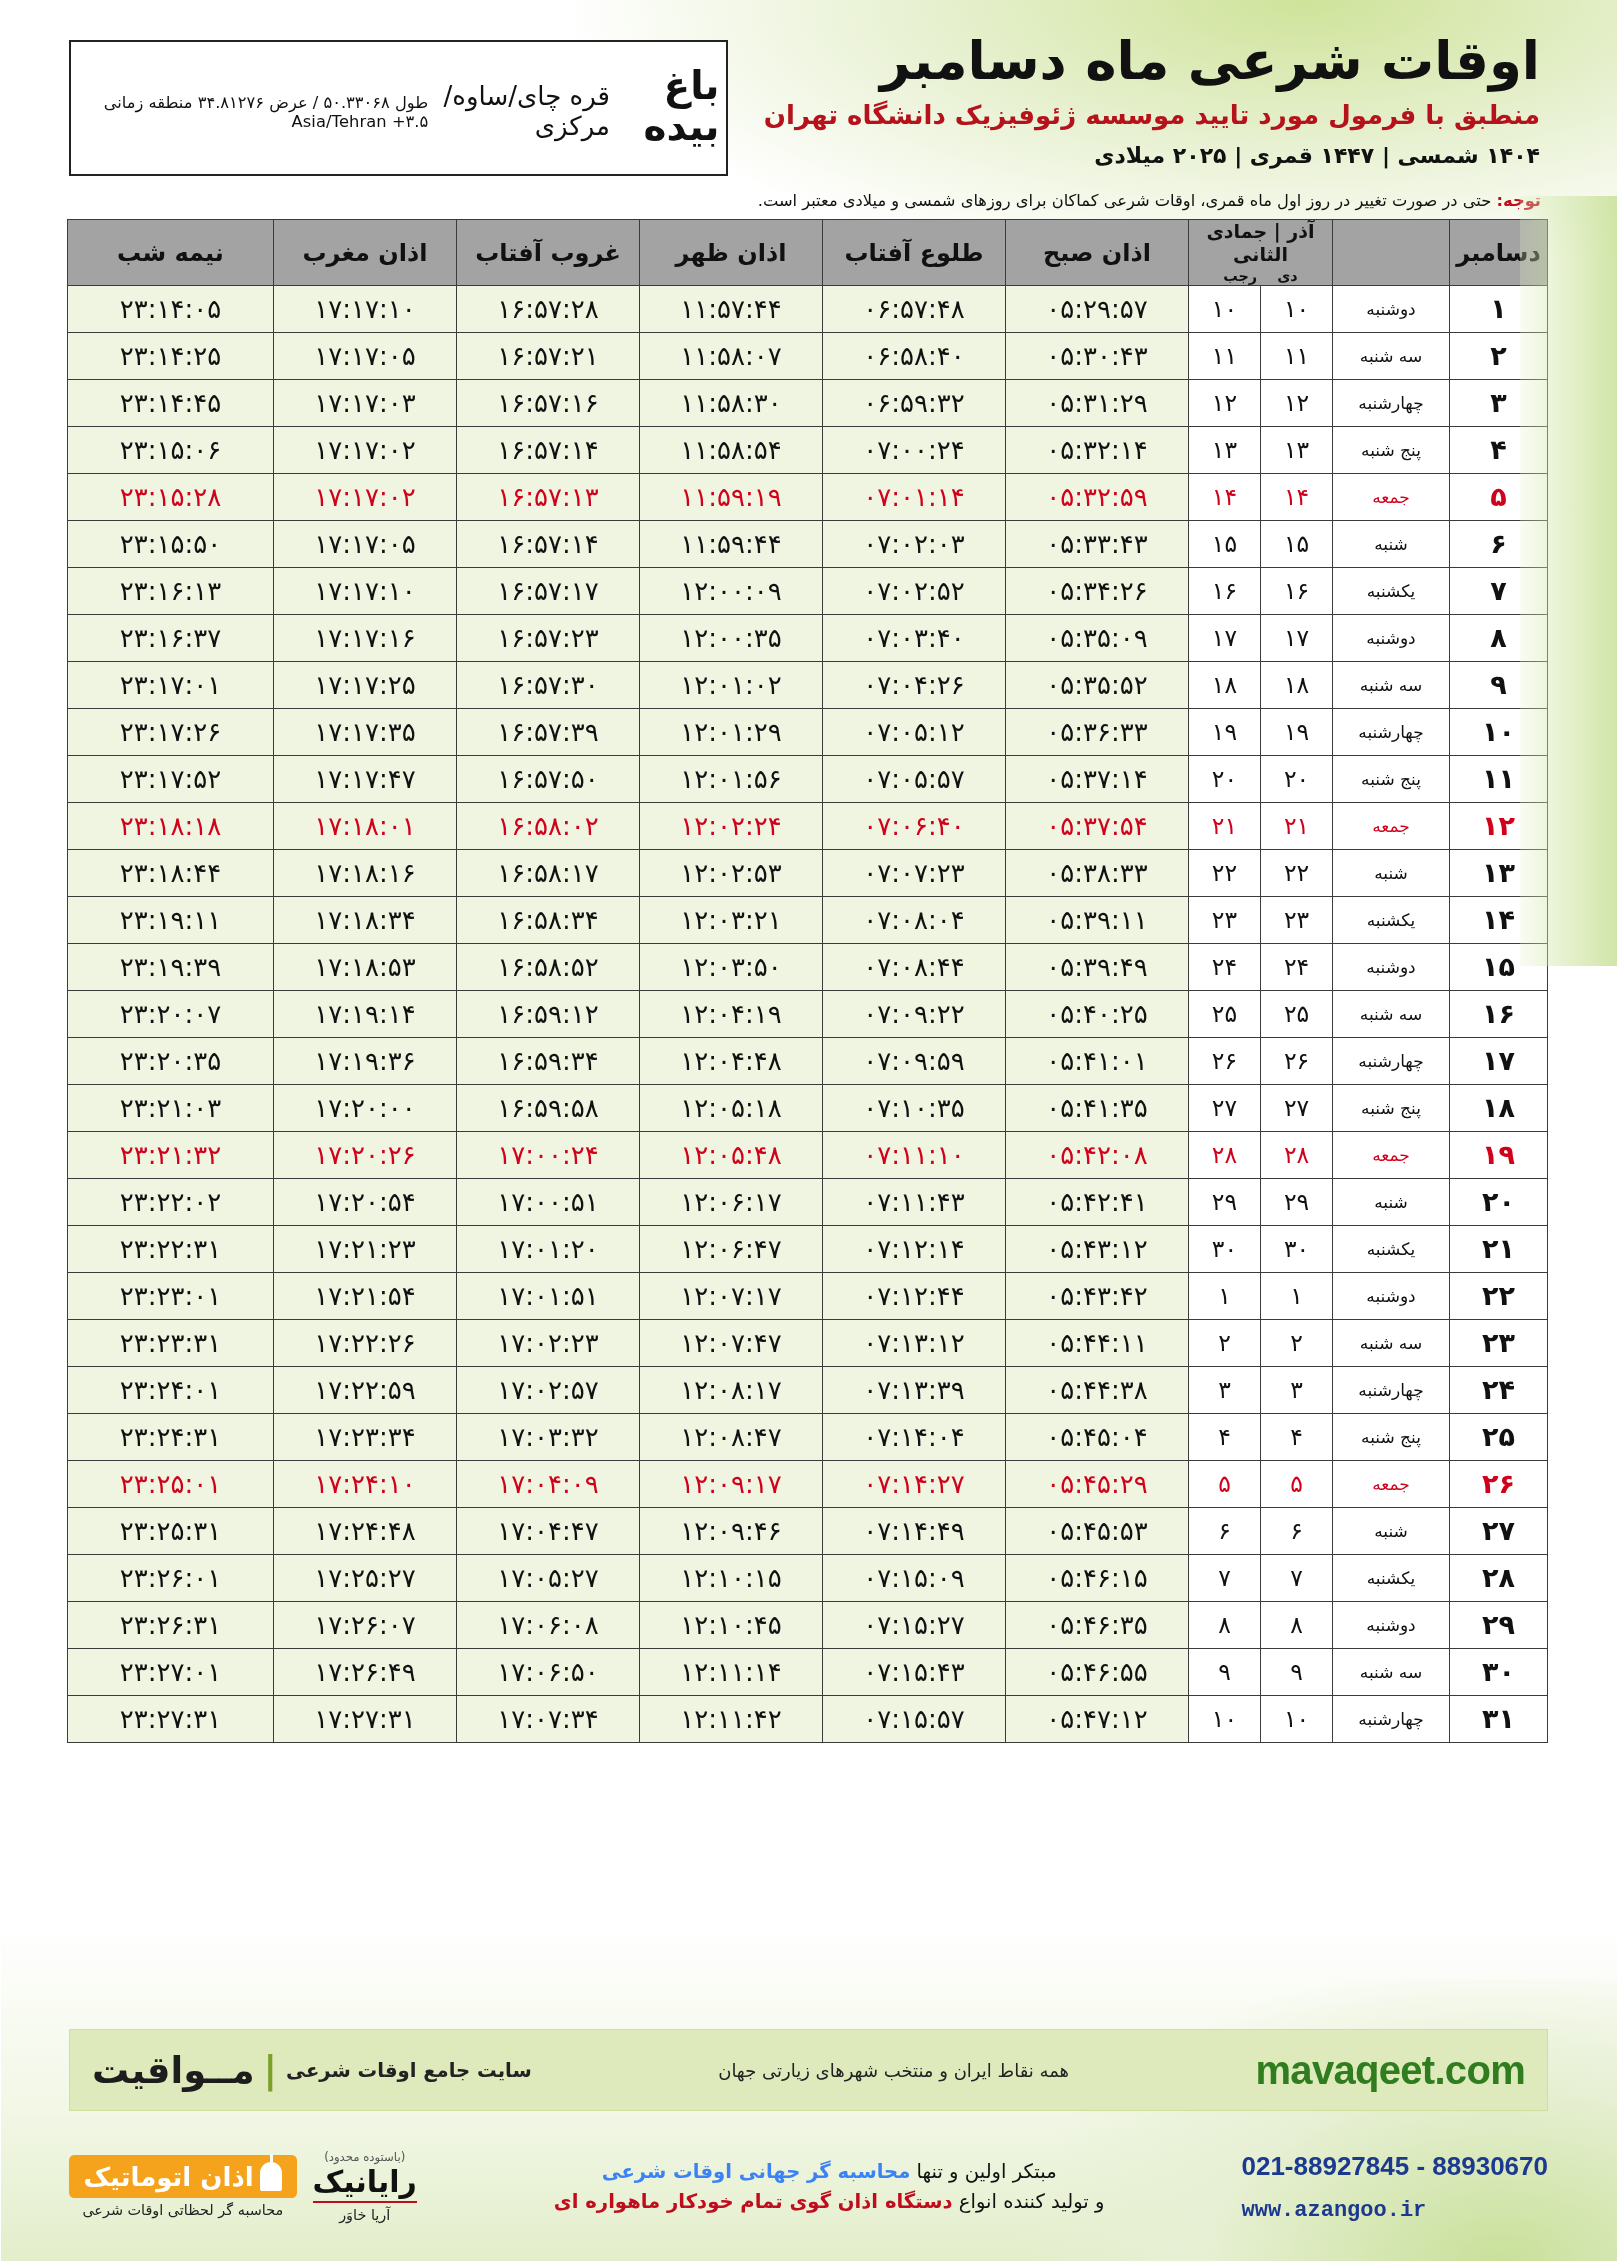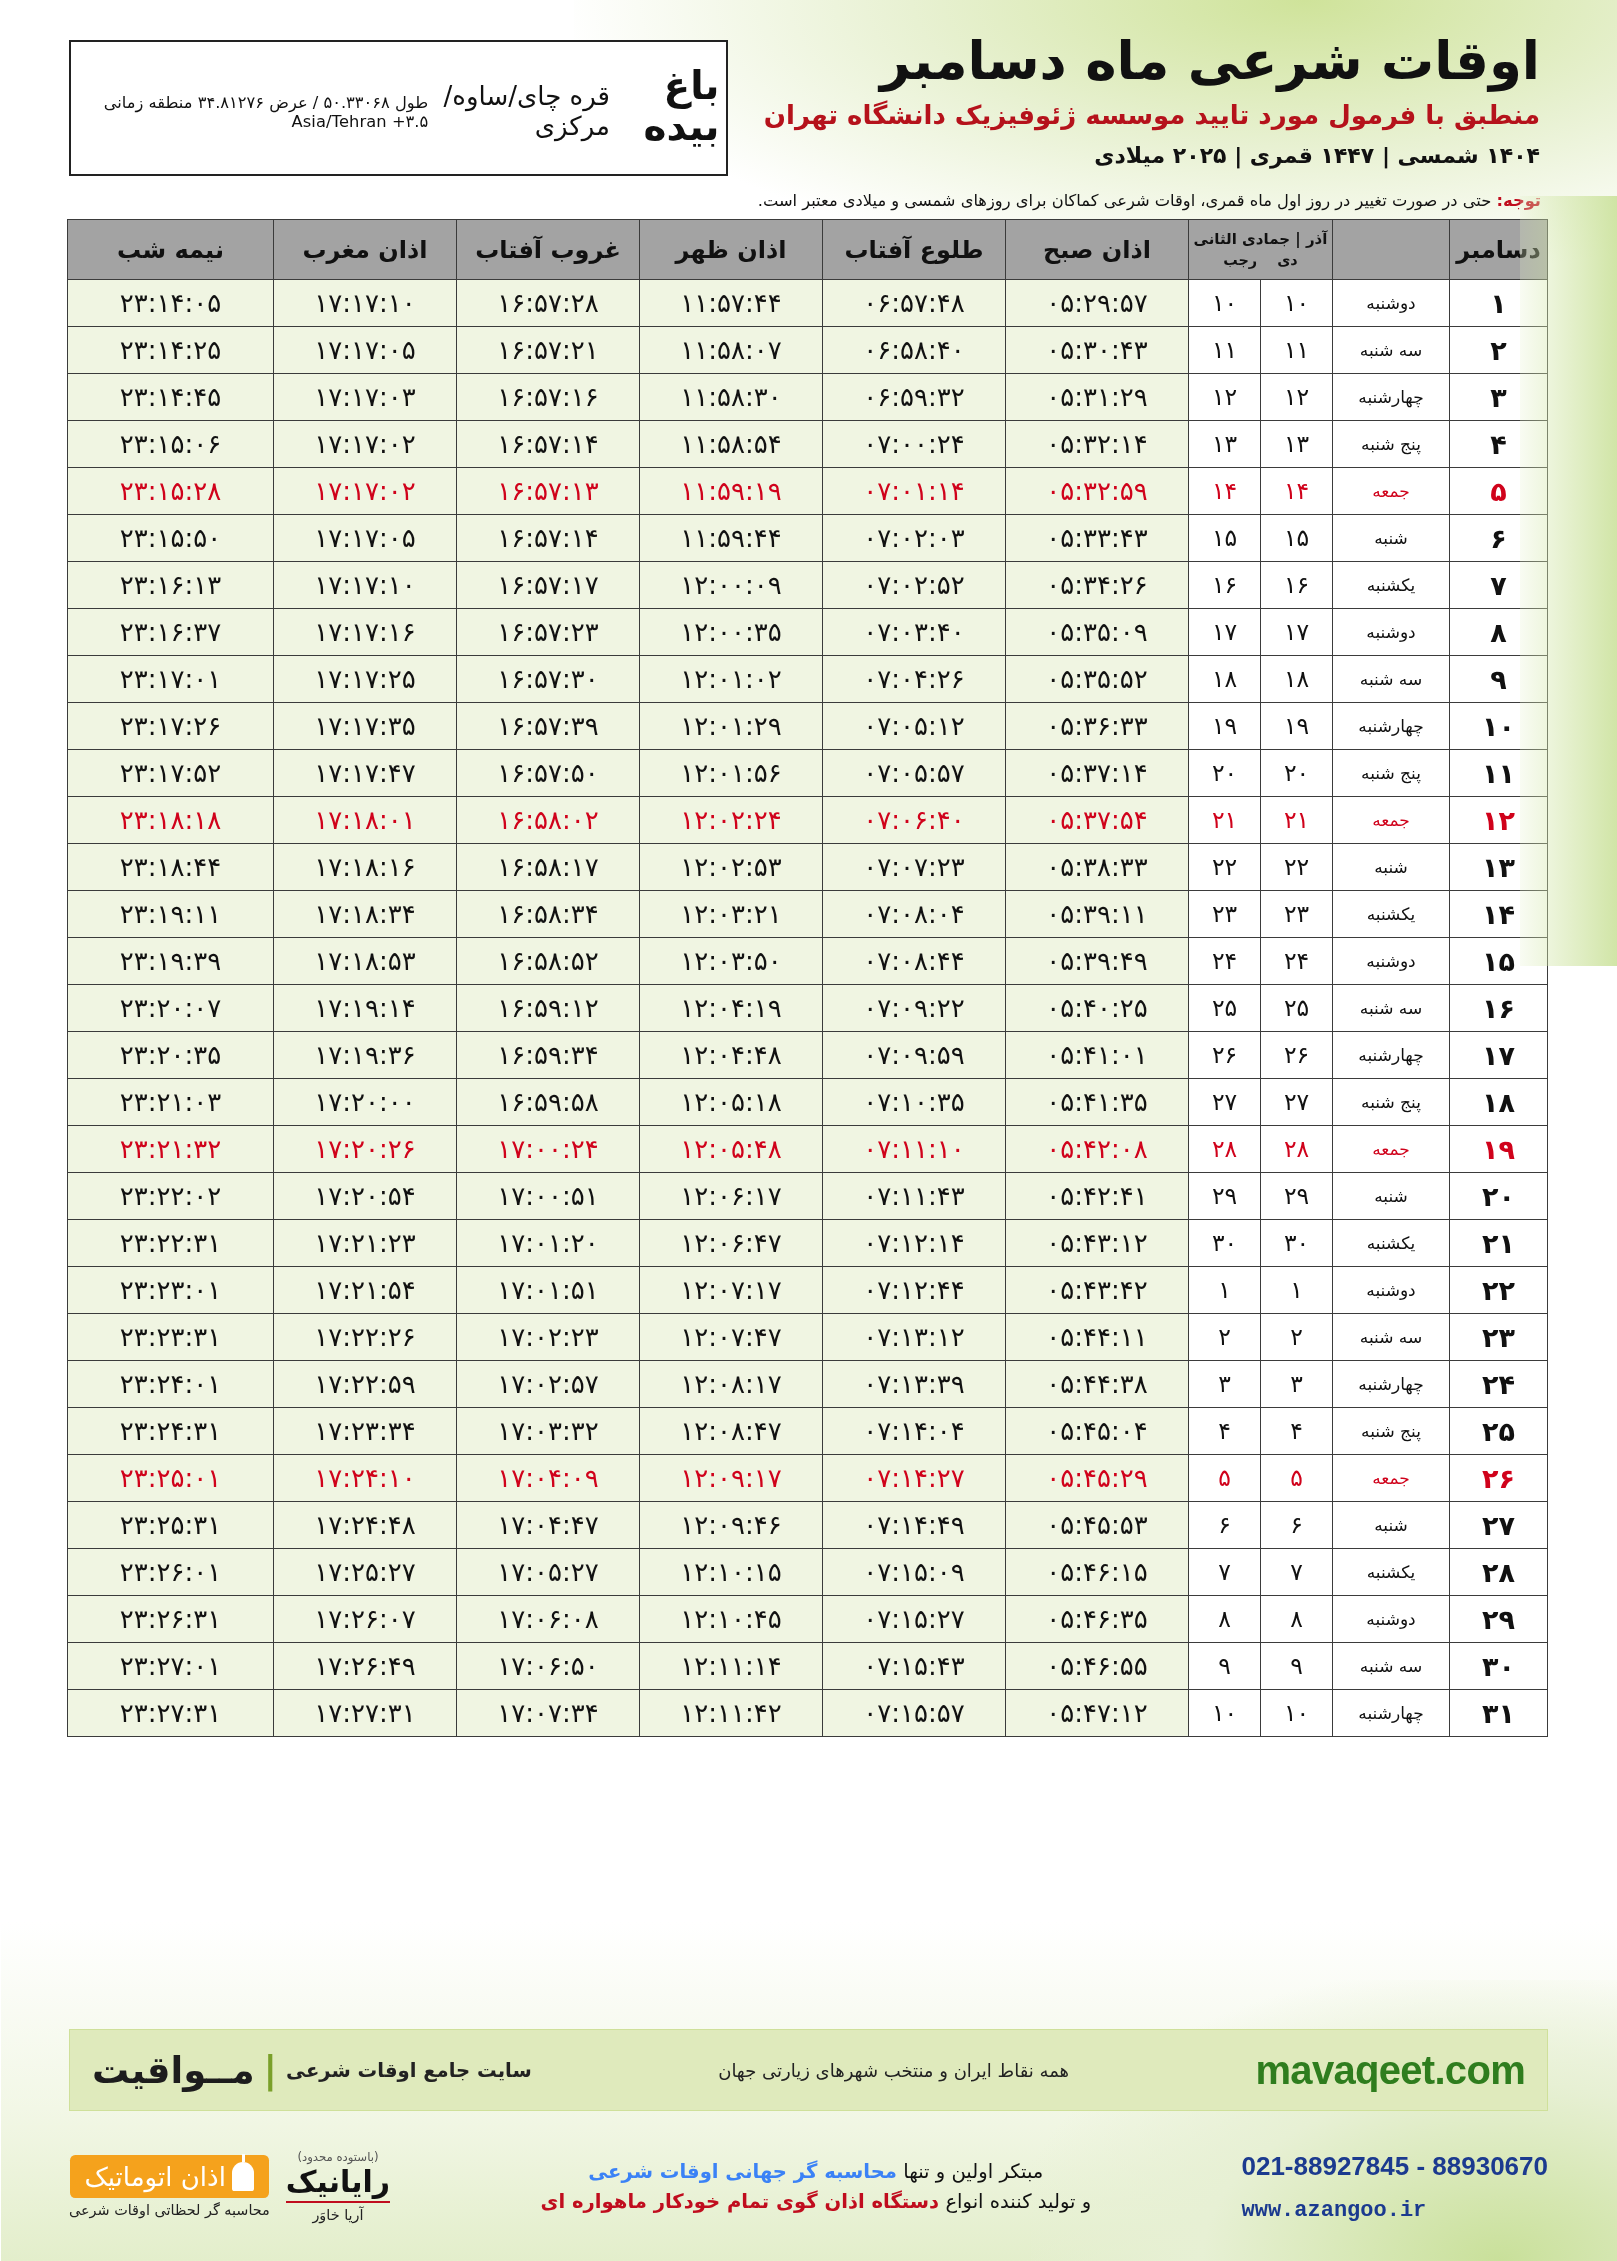--- a/index.html
+++ b/index.html
@@ -71,21 +71,21 @@
   thead th {
     background: #a3a3a3;
     height: 60px;
     font-size: 24px;
     font-weight: bold;
     color:#111;
     padding: 0 2.6px;
     position: relative;
   }
   thead th.small-stack { font-size: 14.4px; line-height: 1.18; font-weight:bold; padding:0 1.3px;}
-  thead th.small-stack .top { display:block; font-size: 15px; text-align: center; }
+  thead th.small-stack .top { display:block; font-size: 19px; text-align: center; }
   thead th.small-stack .row2 { display:block; font-size: 14.4px; margin-top: 2.6px;}
   tbody td {
     height: 47px;
     font-size: 26px;
     color:#111;
     background:#ffffff;
     white-space: nowrap;
   }
   tbody td.t { background:#f0f5e2; }
   tbody td.num { font-size: 27px; font-weight:bold; }
@@ -133,21 +133,21 @@
   .fb-mid .l1 b { color:#3b82f6; }
   .fb-mid .l2 { font-size: 19.6px; color:#111; margin-top:7.8px;}
   .fb-mid .l2 b { color:#c00d1e; }
   .fb-right { display:flex; align-items:center; gap: 16px; }
   .logo-box { display:flex; flex-direction:column; align-items:center; }
   .logo-rayanic {
     font-size: 30px; font-weight:bold; color:#111;
     border-bottom: 2.6px solid #c00d1e; padding-bottom:2.6px;
   }
   .logo-azangoo {
-    background:#f5a21c; color:#fff; font-weight:normal; font-size: 26px;
+    background:#f5a21c; color:#fff; font-weight:bold; font-size: 26px;
     padding: 6.5px 14.4px; border-radius:5.2px; display:flex; align-items:center; gap:6.5px;
   }
   .logo-azangoo .dome {
     width:22px; height:29px; background:#fff; border-radius: 11px 11px 2.6px 2.6px; position:relative;
   }
   .logo-azangoo .dome:after{
     content:""; position:absolute; top:-7.8px; left:9.8px; width:2.6px; height:7.8px; background:#fff;
   }
   .azg-caption { font-size: 14.4px; color:#222; margin-top:3.9px; }
 

